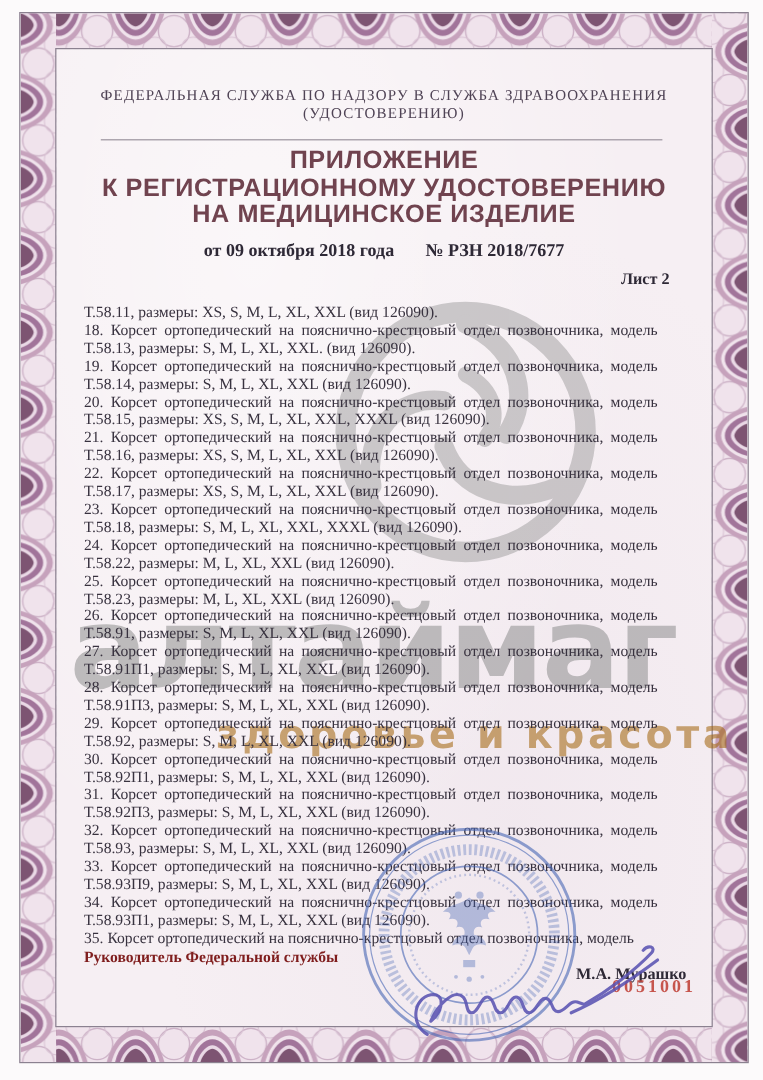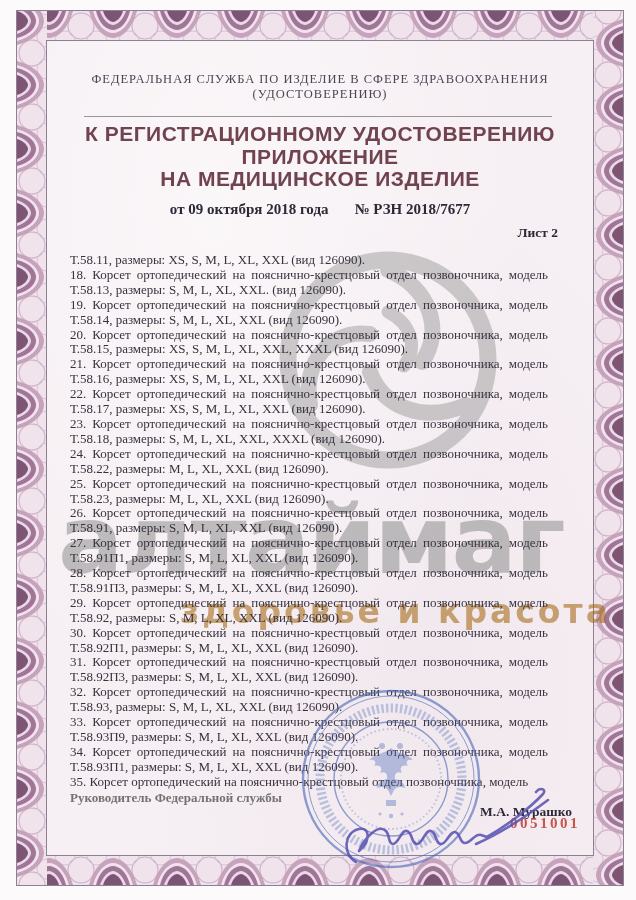--- a/index.html
+++ b/index.html
@@ -44,21 +44,21 @@
   .daterow{position:absolute;left:56px;top:201px;width:528px;text-align:center;
     font-weight:bold;font-size:15px;color:#2e2936;}
   .daterow .gap{display:inline-block;width:26px;}
   .sheet{position:absolute;right:78px;top:225px;font-weight:bold;font-size:13.5px;color:#2e2936;}
   
   .list{position:absolute;left:70px;top:253px;width:478px;height:538px;overflow:hidden;
     font-size:13px;line-height:14.9px;color:#38323f;}
   .list p{margin:0;text-align:justify;}
   
   .official{position:absolute;left:70px;top:789px;font-weight:bold;
-    font-size:13px;line-height:17px;color:#737373;}
+    font-size:13px;line-height:17px;color:#7f1d1d;}
   .official-name{position:absolute;right:64px;top:804px;font-weight:bold;
     font-size:13.5px;color:#2e2936;}
   .serial{position:absolute;right:56px;top:815px;
     font-family:Liberation Serif, serif;font-weight:bold;
     font-size:15px;letter-spacing:2.5px;color:#c2453c;opacity:.9;}
   .stamp{position:absolute;left:298px;top:686px;opacity:.6;}
   .sig{position:absolute;left:326px;top:778px;opacity:.88;}
 </style>
 </head>
 <body>
@@ -111,28 +111,28 @@
       <path d="M116,26 C158,44 172,86 150,118" stroke-width="16"></path>
       <path d="M194,161 C152,179 111,164 98,128" stroke-width="16"></path>
       <path d="M38,161 C30,116 60,85 98,90" stroke-width="16"></path>
       <path d="M116,68 C140,80 146,104 132,122" stroke-width="13"></path>
     </g>
   </svg>
   <div class="wm-brand">алтаймаг</div>
   <div class="wm-tagline">здоровье и красота</div>
 
   <div class="agency">
-    <div>ФЕДЕРАЛЬНАЯ СЛУЖБА ПО ИЗДЕЛИЕ В СФЕРЕ ЗДРАВООХРАНЕНИЯ</div>
+    <div>ФЕДЕРАЛЬНАЯ СЛУЖБА ПО НАДЗОРУ В СЛУЖБА ЗДРАВООХРАНЕНИЯ</div>
     <div>(УДОСТОВЕРЕНИЮ)</div>
   </div>
   <div class="rule"></div>
 
   <div class="title">
+    <div>ПРИЛОЖЕНИЕ</div>
     <div>К РЕГИСТРАЦИОННОМУ УДОСТОВЕРЕНИЮ</div>
-    <div>ПРИЛОЖЕНИЕ</div>
     <div>НА МЕДИЦИНСКОЕ ИЗДЕЛИЕ</div>
   </div>
 
   <div class="daterow">
     <span>от  09 октября 2018 года</span><span class="gap"></span><span>№  РЗН 2018/7677</span>
   </div>
 
   <div class="sheet">Лист 2</div>
 
   <div class="list">

